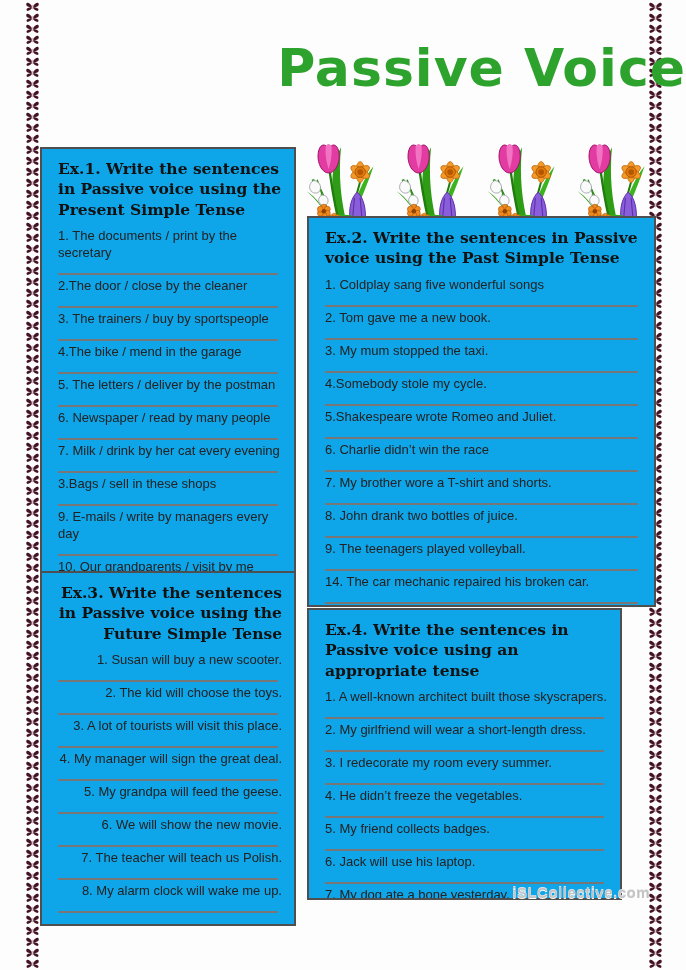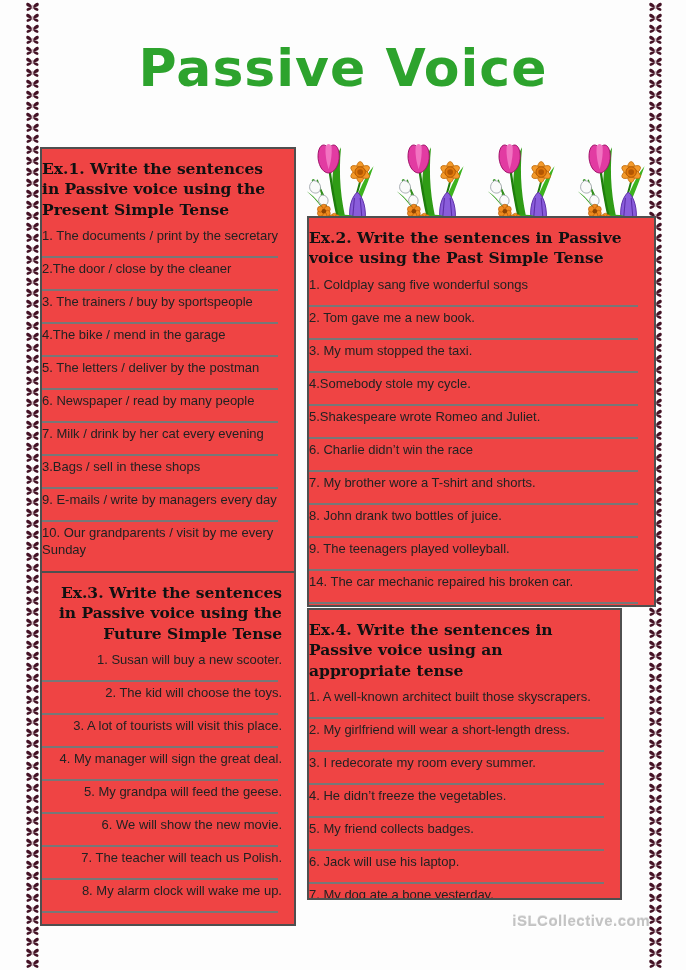--- a/index.html
+++ b/index.html
@@ -17,35 +17,35 @@
   .title{position:absolute;top:38px;left:0;width:100%;text-align:center;margin:0;
          font-family:"DejaVu Sans",sans-serif;font-weight:bold;font-size:52px;
          letter-spacing:1px;}
 
   
   .flowers{position:absolute;left:299px;top:136px;width:357px;height:95px;
            display:flex;justify-content:space-between;align-items:flex-end;}
   .bouquet{width:86px;height:95px;}
 
   
-  .box{position:absolute;background:#ef4444;border:2px solid #4f4f4f;box-sizing:border-box;
-       padding:8px 12px 0 0;overflow:hidden;}
+  .box{position:absolute;background:#0ea5e9;border:2px solid #4f4f4f;box-sizing:border-box;
+       padding:8px 12px 0 16px;overflow:hidden;}
   .box h2{font-family:"DejaVu Serif","Liberation Serif",serif;font-weight:bold;
           font-size:15.5px;line-height:1.32;margin:2px 0 7px 0;color:#111111;}
   .sentence{font-size:13px;line-height:17px;color:#222222;}
   .answer-line{border-bottom:2px solid #777777;margin:12px 4px 0 0;height:0;}
   .item{margin-bottom:2px;}
 
   .box.ex1{left:40px;top:147px;width:256px;height:426px;}
   .box.ex3{left:40px;top:571px;width:256px;height:355px;text-align:right;}
   .box.ex2{left:307px;top:216px;width:349px;height:391px;}
   .box.ex4{left:307px;top:608px;width:315px;height:292px;}
 
   
-  .watermark{position:absolute;top:912px;right:36px;font-size:15px;font-weight:bold;
+  .watermark{position:absolute;top:884px;right:36px;font-size:15px;font-weight:bold;
              color:#c3c3c3;letter-spacing:0.5px;
              text-shadow:0 1px 0 #ffffff, 0 -1px 0 #e4e4e4;}
 
   .defs{position:absolute;width:0;height:0;overflow:hidden;}
 </style>
 </head>
 <body>
 
 <svg class="defs" aria-hidden="true">
   <defs>
@@ -644,21 +644,21 @@
         <use href="#butterfly"></use>
       </svg>
       <svg class="bf" viewBox="0 0 20 14">
         <use href="#butterfly"></use>
       </svg>
       <svg class="bf" viewBox="0 0 20 14">
         <use href="#butterfly"></use>
       </svg>
     </div>
 
-  <h1 class="title" style="color: rgb(45, 163, 45);">Passive Voice</h1>
+  <h1 class="title" style="color: rgb(45, 163, 45); text-align: right;">Passive Voice</h1>
 
   <div class="flowers" id="flower-row">
       <svg class="bouquet" viewBox="0 0 90 96">
         <use href="#bouquet"></use>
       </svg>
       <svg class="bouquet" viewBox="0 0 90 96">
         <use href="#bouquet"></use>
       </svg>
       <svg class="bouquet" viewBox="0 0 90 96">
         <use href="#bouquet"></use>

